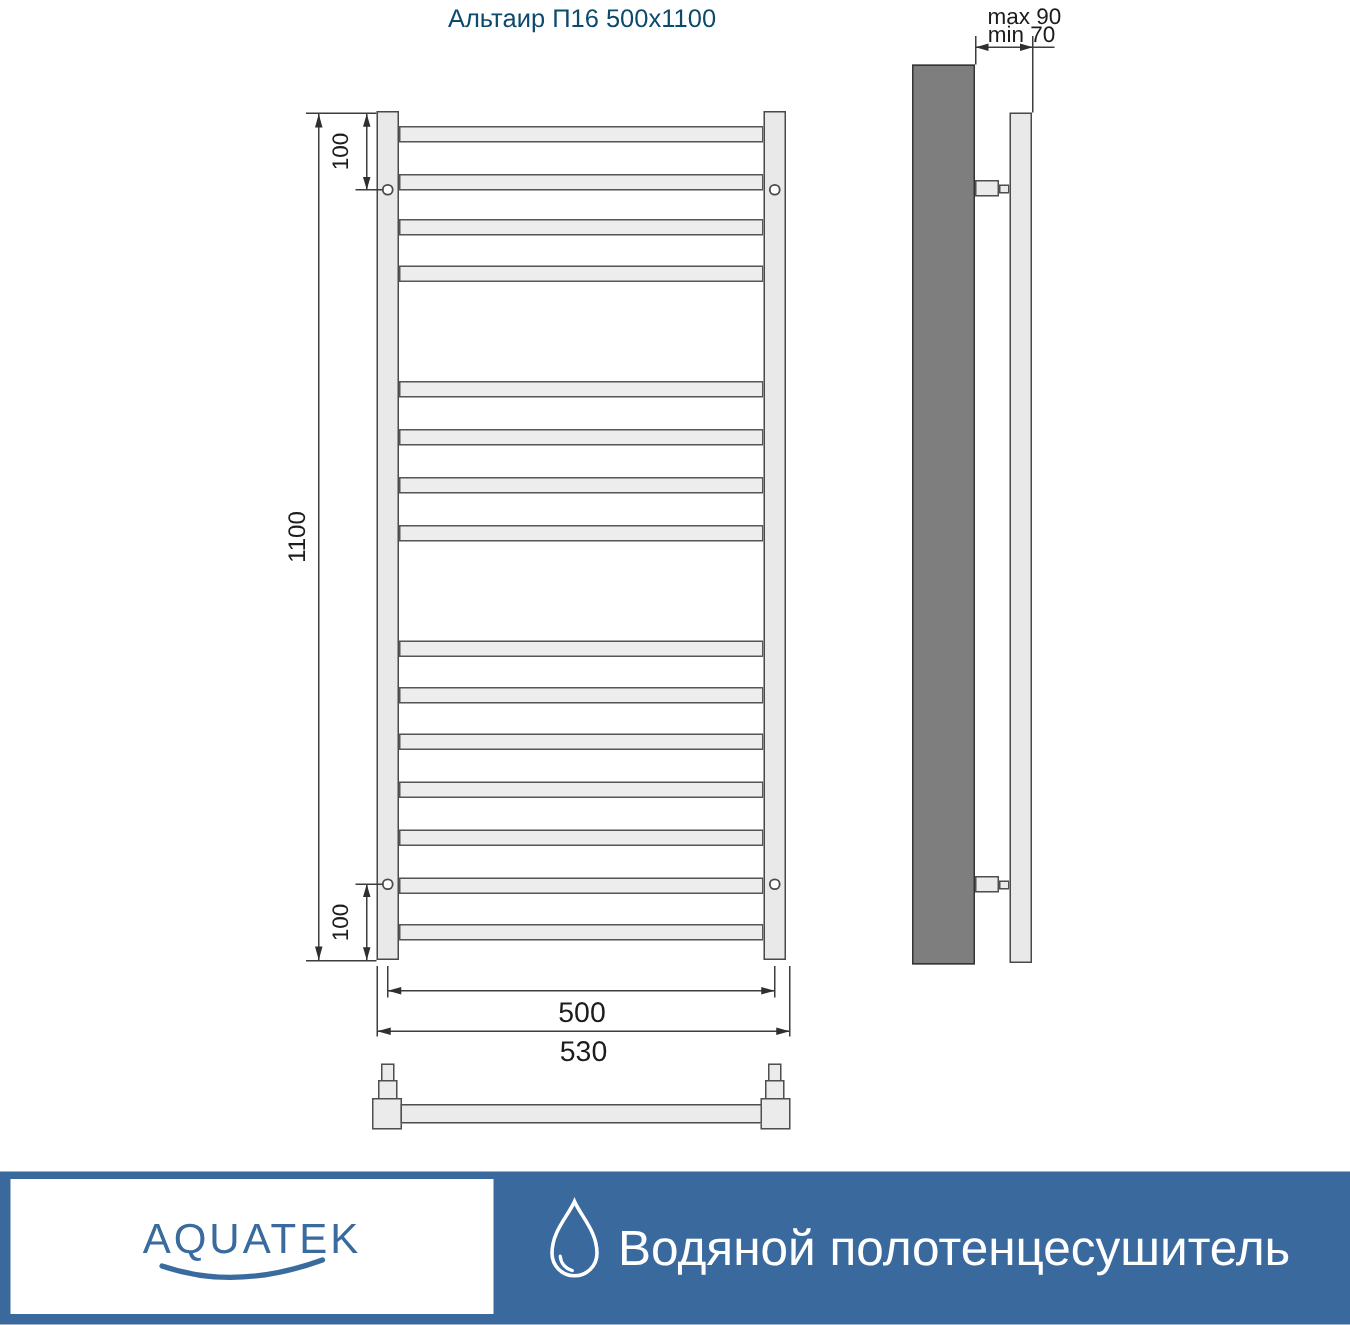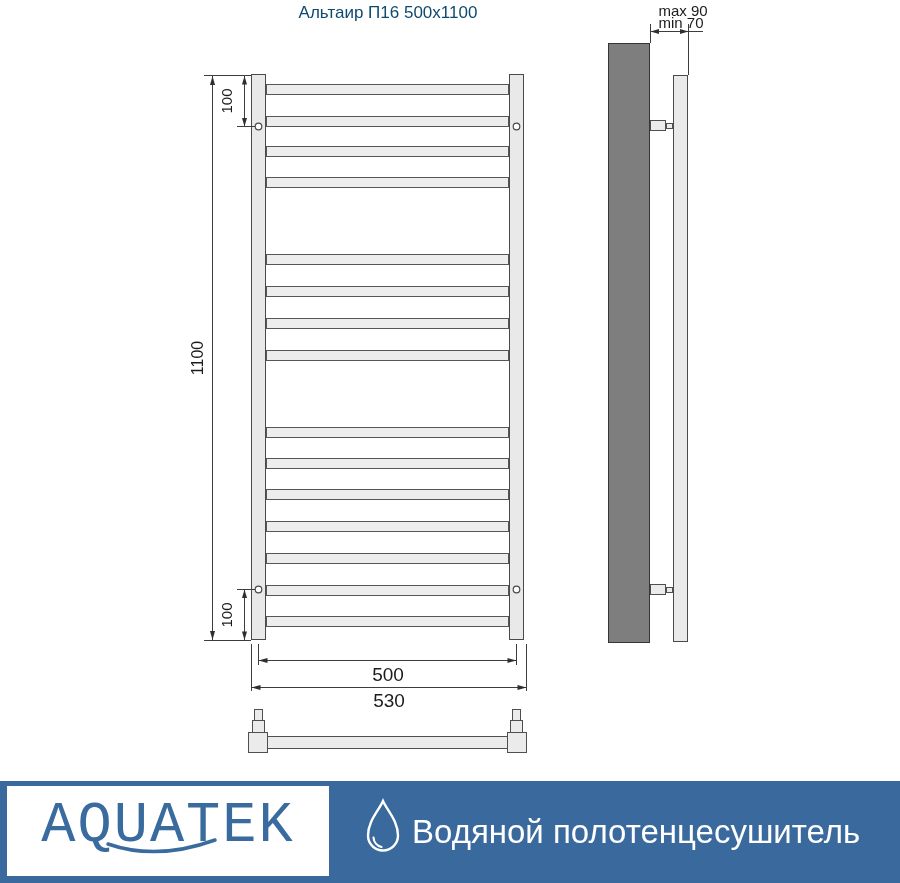--- a/index.html
+++ b/index.html
@@ -21,21 +21,21 @@
   #dims{position:absolute;left:0;top:0;}
   #dims text{font-family:"Liberation Sans",sans-serif;fill:#1c1c1c;}
   .dimline{stroke:#3d3d3d;stroke-width:1;fill:none;}
   .arrow{fill:#2f2f2f;stroke:none;}
 
   
   #banner{left:0;top:781px;width:900px;height:102px;background:#3A699E;}
   #logo-box{left:7px;top:5px;width:322px;height:90px;background:#ffffff;
             display:flex;align-items:center;justify-content:center;
             padding-bottom:10px;color:#3A6B9F;}
-  #logo-text{font-family:Liberation Mono, monospace;font-size:57px;
+  #logo-text{font-family:Liberation Sans, sans-serif;font-size:28px;
              letter-spacing:2px;font-weight:500;}
   #logo-swoosh{position:absolute;left:0;top:0;}
   #banner-label{left:412px;top:0;height:102px;display:flex;align-items:center;
                 color:#ffffff;font-size:33px;}
 </style>
 </head>
 <body>
 
 <div id="title" class="abs">Альтаир П16 500x1100</div>
 

